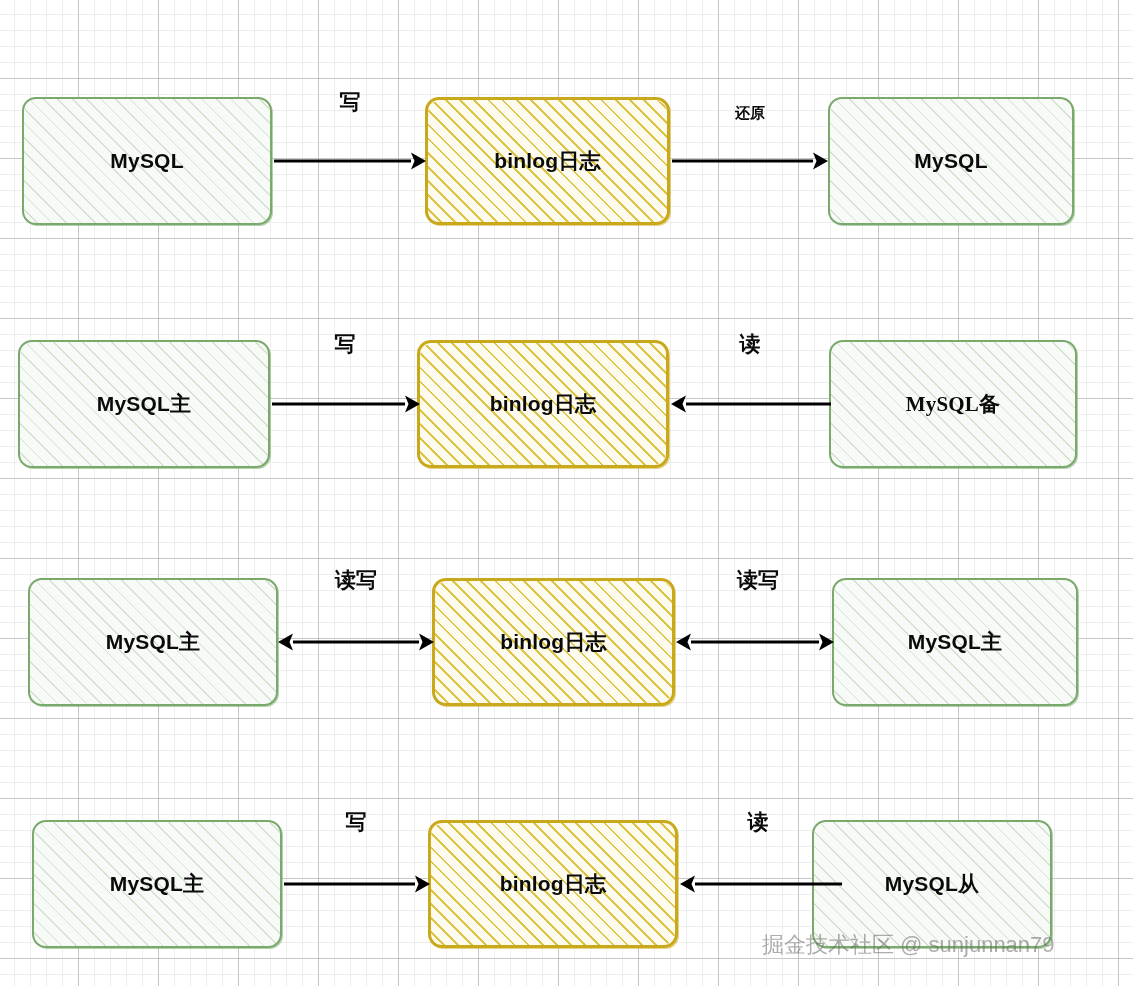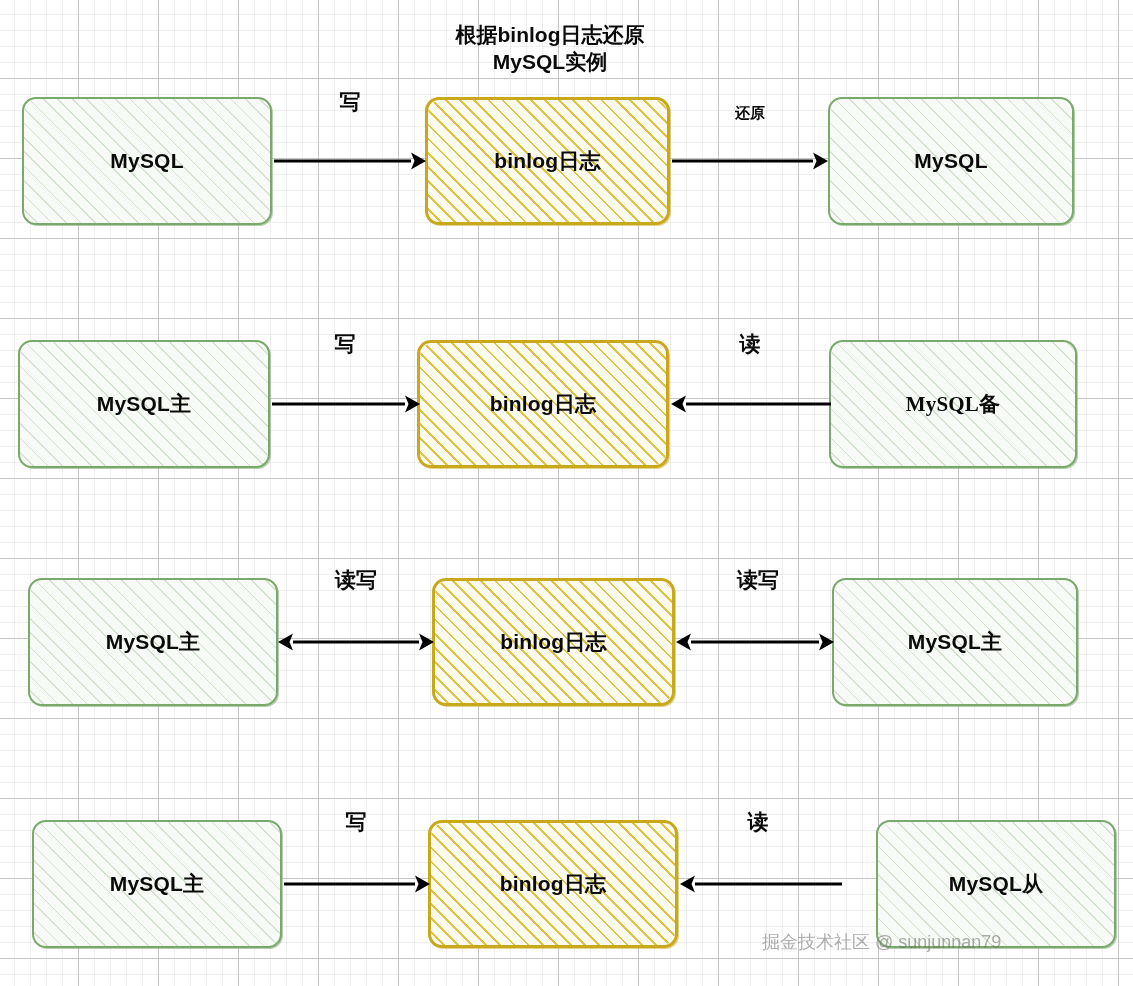--- a/index.html
+++ b/index.html
@@ -122,22 +122,20 @@
     white-space: nowrap;
     z-index: 6;
     user-select: none;
   }
 </style>
 </head>
 <body>
 
 <div id="canvas">
 
-  <div class="diagram-title" style="left: 370px; top: 22px; width: 360px; font-size: 21px;">根据binlog日志还原
-MySQL实例</div>
 
   <div id="nodes-layer">
       <div class="node green" style="left: 22px; top: 97px; width: 250px; height: 128px; font-size: 21px;">
         <span class="node-label">MySQL</span>
       </div>
       <div class="node yellow" style="left: 425px; top: 97px; width: 245px; height: 128px; font-size: 21px;">
         <span class="node-label">binlog日志</span>
       </div>
       <div class="node green" style="left: 828px; top: 97px; width: 246px; height: 128px; font-size: 21px;">
         <span class="node-label">MySQL</span>
@@ -159,21 +157,21 @@
       </div>
       <div class="node green" style="left: 832px; top: 578px; width: 246px; height: 128px; font-size: 21px;">
         <span class="node-label">MySQL主</span>
       </div>
       <div class="node green" style="left: 32px; top: 820px; width: 250px; height: 128px; font-size: 21px;">
         <span class="node-label">MySQL主</span>
       </div>
       <div class="node yellow" style="left: 428px; top: 820px; width: 250px; height: 128px; font-size: 21px;">
         <span class="node-label">binlog日志</span>
       </div>
-      <div class="node green" style="left: 876px; top: 820px; width: 240px; height: 128px; font-size: 21px;">
+      <div class="node green" style="left: 812px; top: 820px; width: 240px; height: 128px; font-size: 21px;">
         <span class="node-label">MySQL从</span>
       </div>
     </div>
   <div id="edges-layer">
       <div class="edge" style="left: 274px; top: 148px; width: 152px;">
         <svg width="152" height="26" viewBox="0 0 152 26">
           <line x1="0" y1="13" x2="137" y2="13" stroke="#000000" stroke-width="3.2"></line>
           <polygon points="152,13 137,4.5 140.5,13 137,21.5" fill="#000000"></polygon>
         </svg>
       </div>
@@ -226,15 +224,15 @@
       <div class="edge-label" style="left: 310px; top: 88px; width: 80px; font-size: 21px;">写</div>
       <div class="edge-label" style="left: 702px; top: 104px; width: 96px; font-size: 15px;">还原</div>
       <div class="edge-label" style="left: 305px; top: 330px; width: 80px; font-size: 21px;">写</div>
       <div class="edge-label" style="left: 710px; top: 330px; width: 80px; font-size: 21px;">读</div>
       <div class="edge-label" style="left: 308px; top: 566px; width: 96px; font-size: 21px;">读写</div>
       <div class="edge-label" style="left: 710px; top: 566px; width: 96px; font-size: 21px;">读写</div>
       <div class="edge-label" style="left: 316px; top: 808px; width: 80px; font-size: 21px;">写</div>
       <div class="edge-label" style="left: 718px; top: 808px; width: 80px; font-size: 21px;">读</div>
     </div>
 
-  <div class="watermark" style="left: 762px; top: 930px; font-size: 18px;">掘金技术社区 @ sunjunnan79</div>
+  <div class="watermark" style="left: 762px; top: 930px; font-size: 22px;">掘金技术社区 @ sunjunnan79</div>
 
 </div>
 
 </body></html>

